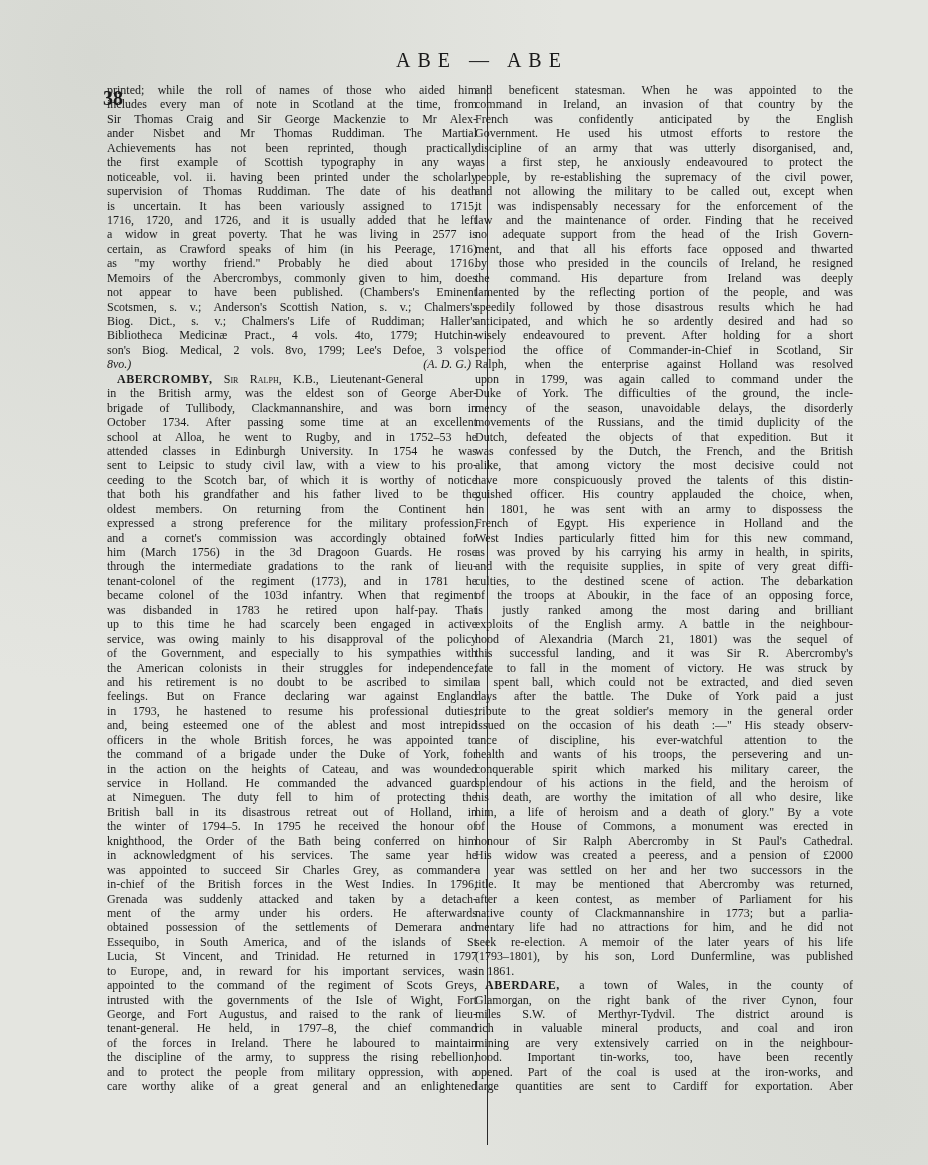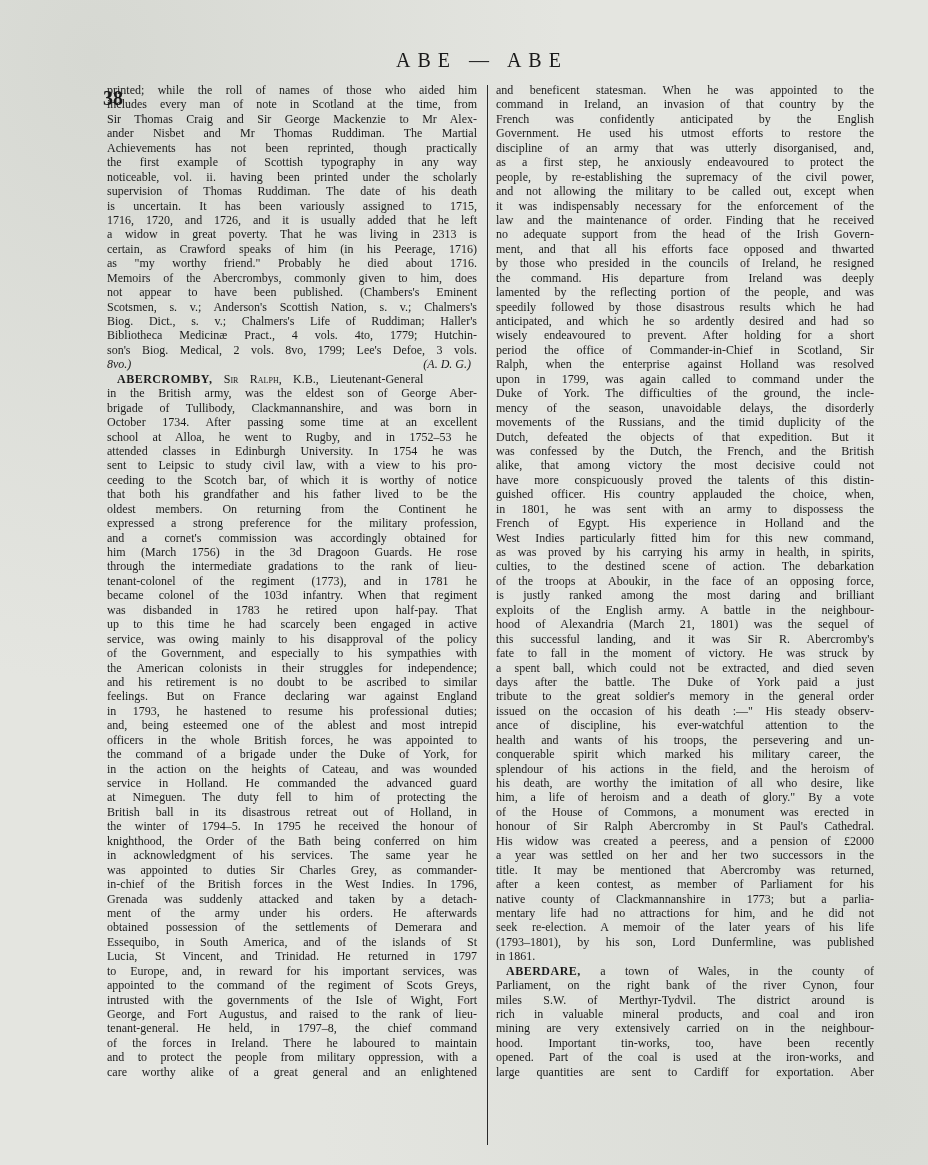--- a/index.html
+++ b/index.html
@@ -18,21 +18,21 @@
   }
   .running-head {
     position: absolute; left: 396px; top: 49px;
     font-size: 20px; letter-spacing: 7px;
   }
   .col {
     position: absolute; top: 83px; font-size: 12px; line-height: 14.45px;
     text-align: justify; hyphens: none;
   }
   .col-left { left: 107px; width: 370px; }
-  .col-right { left: 496px; width: 378px; }
+  .col-right { left: 475px; width: 378px; }
   .col-rule {
     position: absolute; left: 487px; top: 85px; width: 1px; height: 1060px;
     background: #2a2a2a;
   }
   .line { display: block; text-align: justify; text-align-last: justify; white-space: nowrap; height: 14.45px; }
   .line.last { text-align-last: left; }
   .line.indent { padding-left: 10px; }
   .line.sig { text-align-last: left; font-style: italic; }
   .sig-right { float: right; padding-right: 6px; }
   .sc { font-variant: small-caps; }
@@ -50,21 +50,21 @@
         <div class="line">printed; while the roll of names of those who aided him</div>
         <div class="line">includes every man of note in Scotland at the time, from</div>
         <div class="line">Sir Thomas Craig and Sir George Mackenzie to Mr Alex-</div>
         <div class="line">ander Nisbet and Mr Thomas Ruddiman. The Martial</div>
         <div class="line">Achievements has not been reprinted, though practically</div>
         <div class="line">the first example of Scottish typography in any way</div>
         <div class="line">noticeable, vol. ii. having been printed under the scholarly</div>
         <div class="line">supervision of Thomas Ruddiman. The date of his death</div>
         <div class="line">is uncertain. It has been variously assigned to 1715,</div>
         <div class="line">1716, 1720, and 1726, and it is usually added that he left</div>
-        <div class="line">a widow in great poverty. That he was living in 2313 is</div>
+        <div class="line">a widow in great poverty. That he was living in 2577 is</div>
         <div class="line">certain, as Crawford speaks of him (in his Peerage, 1716)</div>
         <div class="line">as "my worthy friend." Probably he died about 1716.</div>
         <div class="line">Memoirs of the Abercrombys, commonly given to him, does</div>
         <div class="line">not appear to have been published. (Chambers's Eminent</div>
         <div class="line">Scotsmen, s. v.; Anderson's Scottish Nation, s. v.; Chalmers's</div>
         <div class="line">Biog. Dict., s. v.; Chalmers's Life of Ruddiman; Haller's</div>
         <div class="line">Bibliotheca Medicinæ Pract., 4 vols. 4to, 1779; Hutchin-</div>
         <div class="line">son's Biog. Medical, 2 vols. 8vo, 1799; Lee's Defoe, 3 vols.</div>
       </div>
     <div class="line sig">
@@ -104,33 +104,34 @@
           <div class="line">and, being esteemed one of the ablest and most intrepid</div>
           <div class="line">officers in the whole British forces, he was appointed to</div>
           <div class="line">the command of a brigade under the Duke of York, for</div>
           <div class="line">in the action on the heights of Cateau, and was wounded</div>
           <div class="line">service in Holland. He commanded the advanced guard</div>
           <div class="line">at Nimeguen. The duty fell to him of protecting the</div>
           <div class="line">British ball in its disastrous retreat out of Holland, in</div>
           <div class="line">the winter of 1794–5. In 1795 he received the honour of</div>
           <div class="line">knighthood, the Order of the Bath being conferred on him</div>
           <div class="line">in acknowledgment of his services. The same year he</div>
-          <div class="line">was appointed to duties Sir Charles Grey, as commander-</div>
+          <div class="line">was appointed to succeed Sir Charles Grey, as commander-</div>
           <div class="line">in-chief of the British forces in the West Indies. In 1796,</div>
           <div class="line">Grenada was suddenly attacked and taken by a detach-</div>
           <div class="line">ment of the army under his orders. He afterwards</div>
           <div class="line">obtained possession of the settlements of Demerara and</div>
           <div class="line">Essequibo, in South America, and of the islands of St</div>
           <div class="line">Lucia, St Vincent, and Trinidad. He returned in 1797</div>
           <div class="line">to Europe, and, in reward for his important services, was</div>
           <div class="line">appointed to the command of the regiment of Scots Greys,</div>
           <div class="line">intrusted with the governments of the Isle of Wight, Fort</div>
           <div class="line">George, and Fort Augustus, and raised to the rank of lieu-</div>
           <div class="line">tenant-general. He held, in 1797–8, the chief command</div>
           <div class="line">of the forces in Ireland. There he laboured to maintain</div>
+          <div class="line">the discipline of the army, to suppress the rising rebellion,</div>
           <div class="line">and to protect the people from military oppression, with a</div>
           <div class="line">care worthy alike of a great general and an enlightened</div>
         </div>
     </div>
   </div>
 
   <div class="col-rule"></div>
 
   <div class="col col-right">
     <div id="right-lines">
@@ -160,20 +161,21 @@
         <div class="line">movements of the Russians, and the timid duplicity of the</div>
         <div class="line">Dutch, defeated the objects of that expedition. But it</div>
         <div class="line">was confessed by the Dutch, the French, and the British</div>
         <div class="line">alike, that among victory the most decisive could not</div>
         <div class="line">have more conspicuously proved the talents of this distin-</div>
         <div class="line">guished officer. His country applauded the choice, when,</div>
         <div class="line">in 1801, he was sent with an army to dispossess the</div>
         <div class="line">French of Egypt. His experience in Holland and the</div>
         <div class="line">West Indies particularly fitted him for this new command,</div>
         <div class="line">as was proved by his carrying his army in health, in spirits,</div>
+        <div class="line">and with the requisite supplies, in spite of very great diffi-</div>
         <div class="line">culties, to the destined scene of action. The debarkation</div>
         <div class="line">of the troops at Aboukir, in the face of an opposing force,</div>
         <div class="line">is justly ranked among the most daring and brilliant</div>
         <div class="line">exploits of the English army. A battle in the neighbour-</div>
         <div class="line">hood of Alexandria (March 21, 1801) was the sequel of</div>
         <div class="line">this successful landing, and it was Sir R. Abercromby's</div>
         <div class="line">fate to fall in the moment of victory. He was struck by</div>
         <div class="line">a spent ball, which could not be extracted, and died seven</div>
         <div class="line">days after the battle. The Duke of York paid a just</div>
         <div class="line">tribute to the great soldier's memory in the general order</div>
@@ -195,21 +197,21 @@
         <div class="line">seek re-election. A memoir of the later years of his life</div>
         <div class="line">(1793–1801), by his son, Lord Dunfermline, was published</div>
       </div>
     <div class="line last">in 1861.</div>
     <div>
       <div class="line indent">
         <span class="hw">ABERDARE,</span>
         <span>a town of Wales, in the county of</span>
       </div>
       <div id="aberdare-lines">
-          <div class="line">Parliament, on the right bank of the river Cynon, four</div>
+          <div class="line">Glamorgan, on the right bank of the river Cynon, four</div>
           <div class="line">miles S.W. of Merthyr-Tydvil. The district around is</div>
           <div class="line">rich in valuable mineral products, and coal and iron</div>
           <div class="line">mining are very extensively carried on in the neighbour-</div>
           <div class="line">hood. Important tin-works, too, have been recently</div>
           <div class="line">opened. Part of the coal is used at the iron-works, and</div>
           <div class="line">large quantities are sent to Cardiff for exportation. Aber</div>
         </div>
     </div>
   </div>
 </div>

